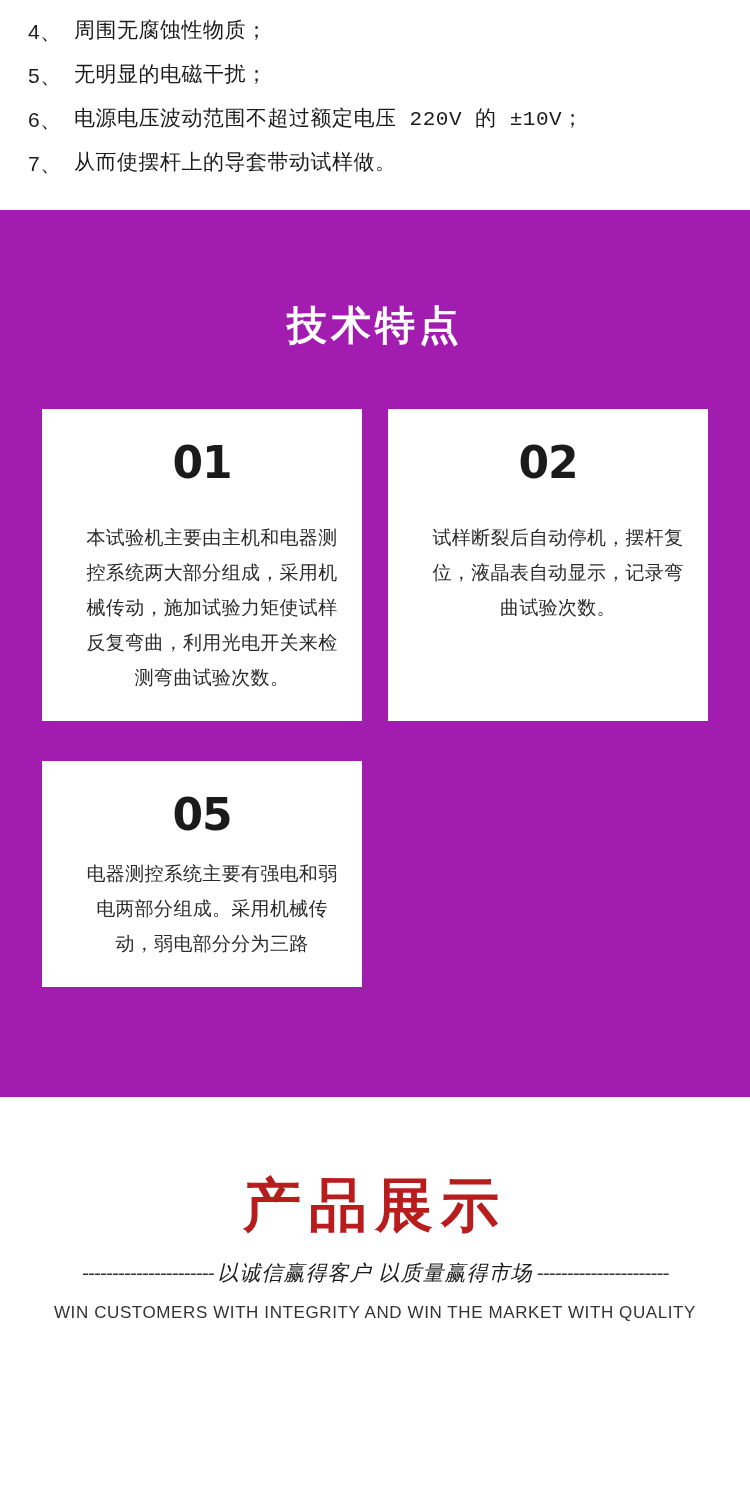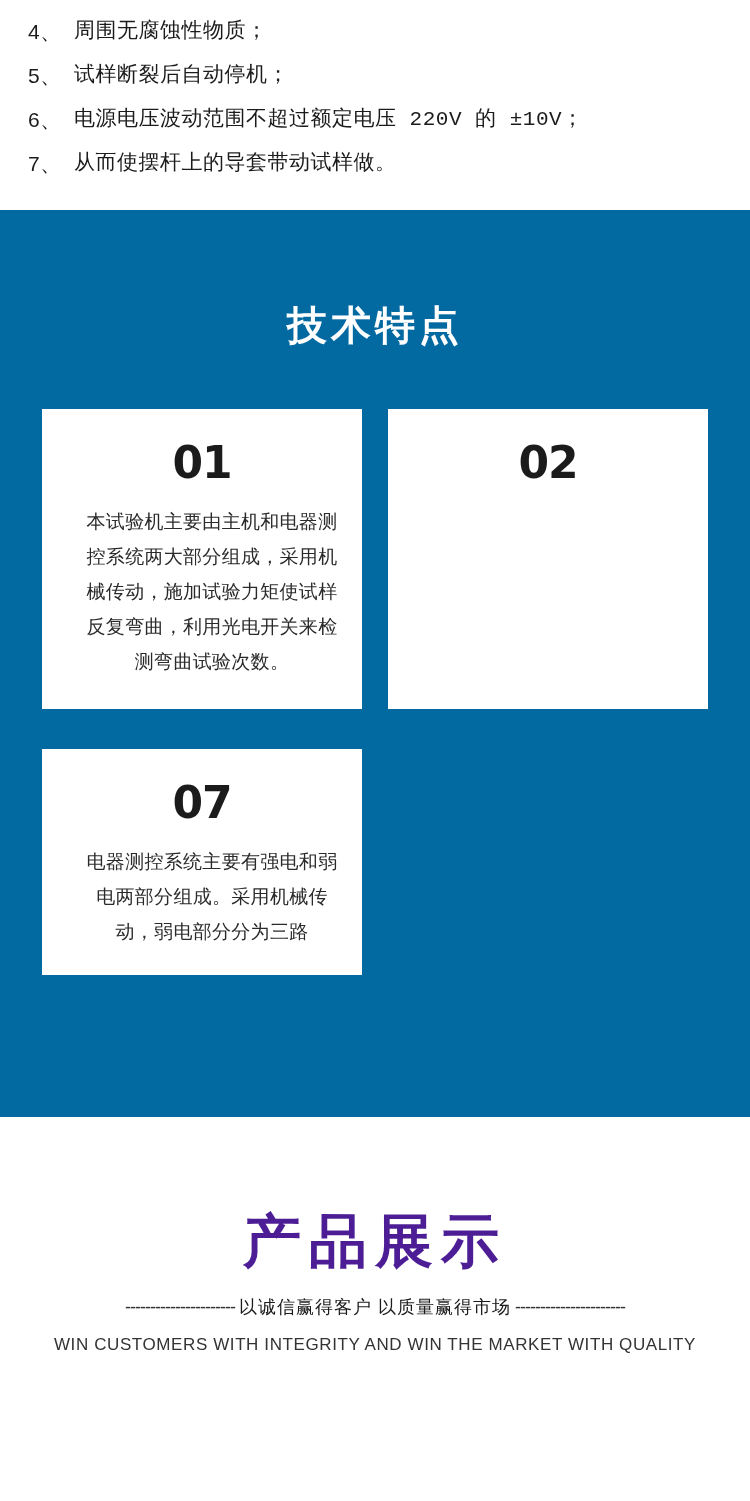--- a/index.html
+++ b/index.html
@@ -42,22 +42,22 @@
     width: 46px;
     text-align: left;
   }
   .req-text {
     flex: 1 1 auto;
     font-family: Liberation Mono, monospace;
   }
 
   
   .features {
-    background: #0369a1;
-    padding: 60px 0 102px 0;
+    background: #a21caf;
+    padding: 60px 0 70px 0;
   }
   .features-title {
     color: #ffffff;
     font-size: 40px;
     font-weight: bold;
     text-align: center;
     letter-spacing: 4px;
     margin: 28px 0 56px 0;
   }
   .cards {
@@ -70,21 +70,21 @@
   .card {
     width: 320px;
     background: #ffffff;
     box-sizing: border-box;
     padding: 28px 22px 26px 22px;
     margin-bottom: 40px;
     display: flex;
     flex-direction: column;
     align-items: center;
   }
-  .card-row-1 .card { min-height: 300px; }
+  .card-row-1 .card { min-height: 300px; gap: 16px; }
   .card-num {
     font-size: 44px;
     font-weight: bold;
     color: #1b1b1b;
     letter-spacing: -1px;
     font-family: "DejaVu Sans", "Liberation Sans", sans-serif;
     margin-bottom: 16px;
   }
   .card-text {
     font-size: 19px;
@@ -97,30 +97,31 @@
 
   
   .product {
     background: #ffffff;
     padding: 70px 0 34px 0;
     text-align: center;
   }
   .product-title {
     font-size: 58px;
     font-weight: bold;
-    color: #4c1d95;
+    color: #b91c1c;
     letter-spacing: 8px;
-    margin: 16px 0 14px 0;
+    margin: 0 0 14px 0;
   }
   .product-sub {
-    font-size: 18px;
+    font-size: 21px;
     color: #1b1b1b;
     letter-spacing: 1px;
     margin: 0 0 16px 0;
     white-space: nowrap;
+    font-style: italic;
   }
   .product-sub .dash {
     letter-spacing: -1px;
     color: #333;
   }
   .product-sub .sub-cn {
     padding: 0 4px;
   }
   .product-en {
     font-size: 17px;
@@ -135,21 +136,21 @@
 <div class="page">
 
   <section class="req-section">
     <ul class="req-list">
       <li class="req-item">
         <span class="req-num">4、</span>
         <span class="req-text">周围无腐蚀性物质；</span>
       </li>
       <li class="req-item">
         <span class="req-num">5、</span>
-        <span class="req-text">试样断裂后自动停机；</span>
+        <span class="req-text">无明显的电磁干扰；</span>
       </li>
       <li class="req-item">
         <span class="req-num">6、</span>
         <span class="req-text">电源电压波动范围不超过额定电压 220V 的 ±10V；</span>
       </li>
       <li class="req-item">
         <span class="req-num">7、</span>
         <span class="req-text">从而使摆杆上的导套带动试样做。</span>
       </li>
     </ul>
@@ -158,26 +159,27 @@
   <section class="features">
     <h2 class="features-title">技术特点</h2>
 
     <div class="cards card-row-1">
       <div class="card">
         <div class="card-num">01</div>
         <div class="card-text">本试验机主要由主机和电器测控系统两大部分组成，采用机械传动，施加试验力矩使试样反复弯曲，利用光电开关来检测弯曲试验次数。</div>
       </div>
       <div class="card">
         <div class="card-num">02</div>
+        <div class="card-text">试样断裂后自动停机，摆杆复位，液晶表自动显示，记录弯曲试验次数。</div>
       </div>
     </div>
 
     <div class="cards card-row-2">
       <div class="card">
-        <div class="card-num">07</div>
+        <div class="card-num">05</div>
         <div class="card-text">电器测控系统主要有强电和弱电两部分组成。采用机械传动，弱电部分分为三路</div>
       </div>
     </div>
   </section>
 
   <section class="product">
     <h2 class="product-title">产品展示</h2>
     <p class="product-sub">
       <span class="dash">----------------------</span><span class="sub-cn">以诚信赢得客户 以质量赢得市场</span><span class="dash">----------------------</span>
     </p>

